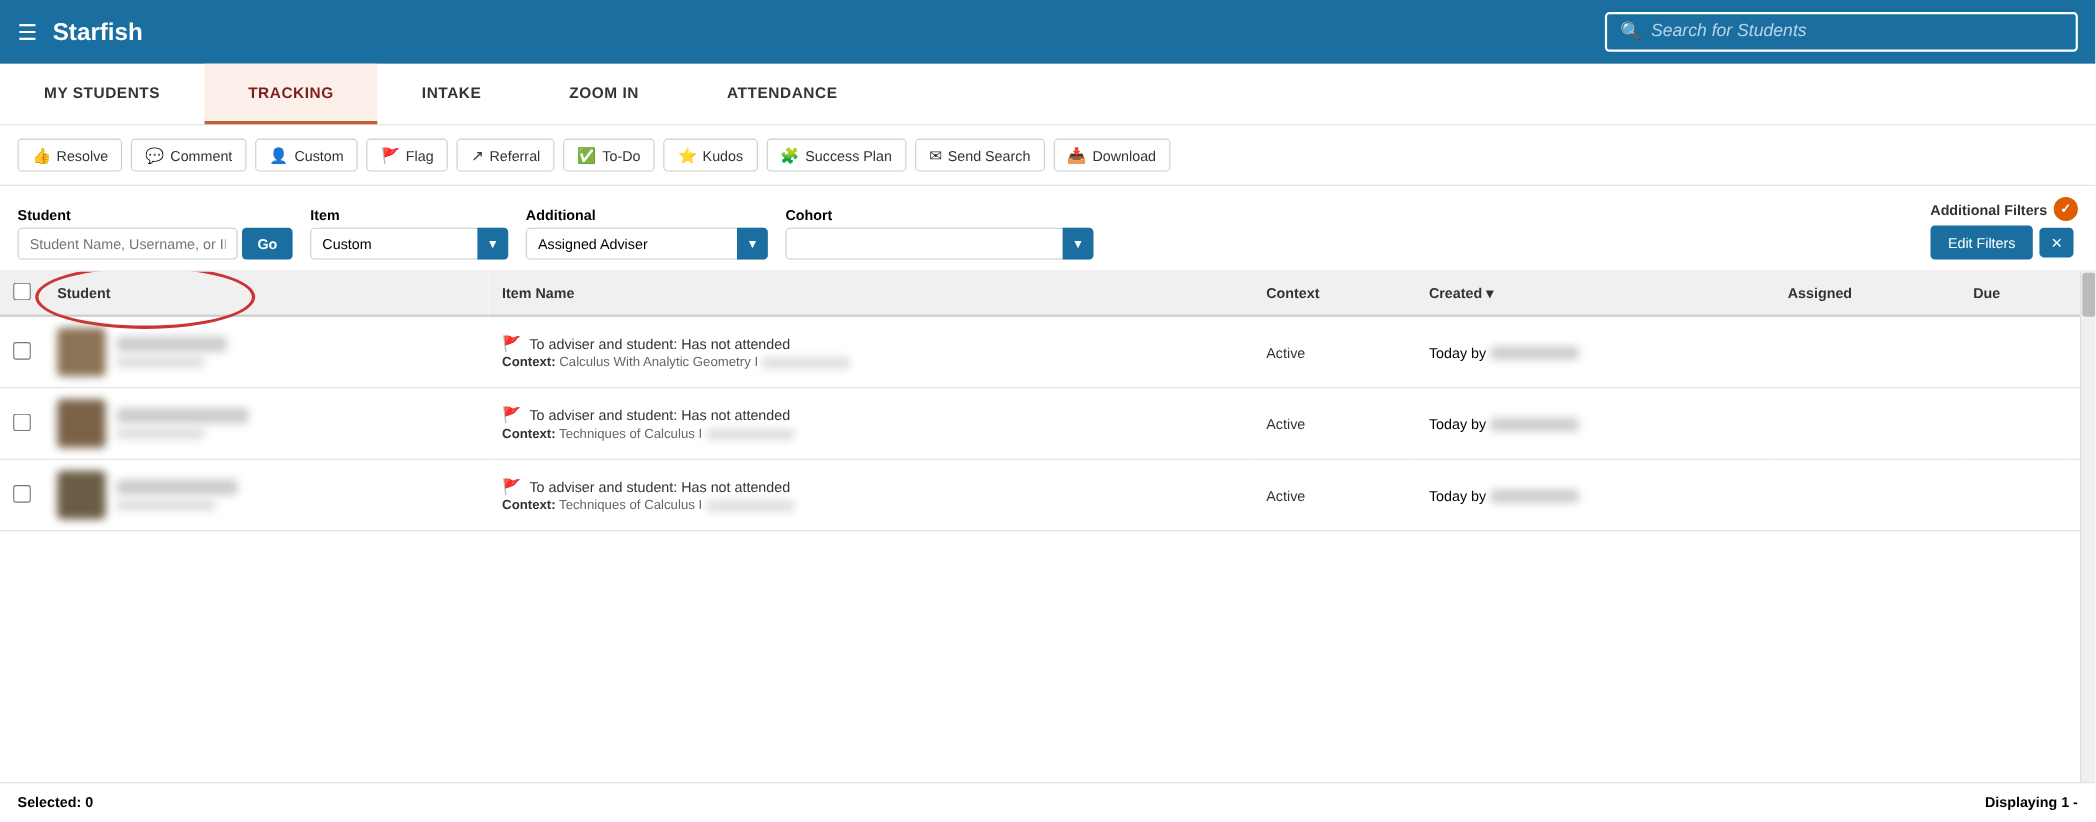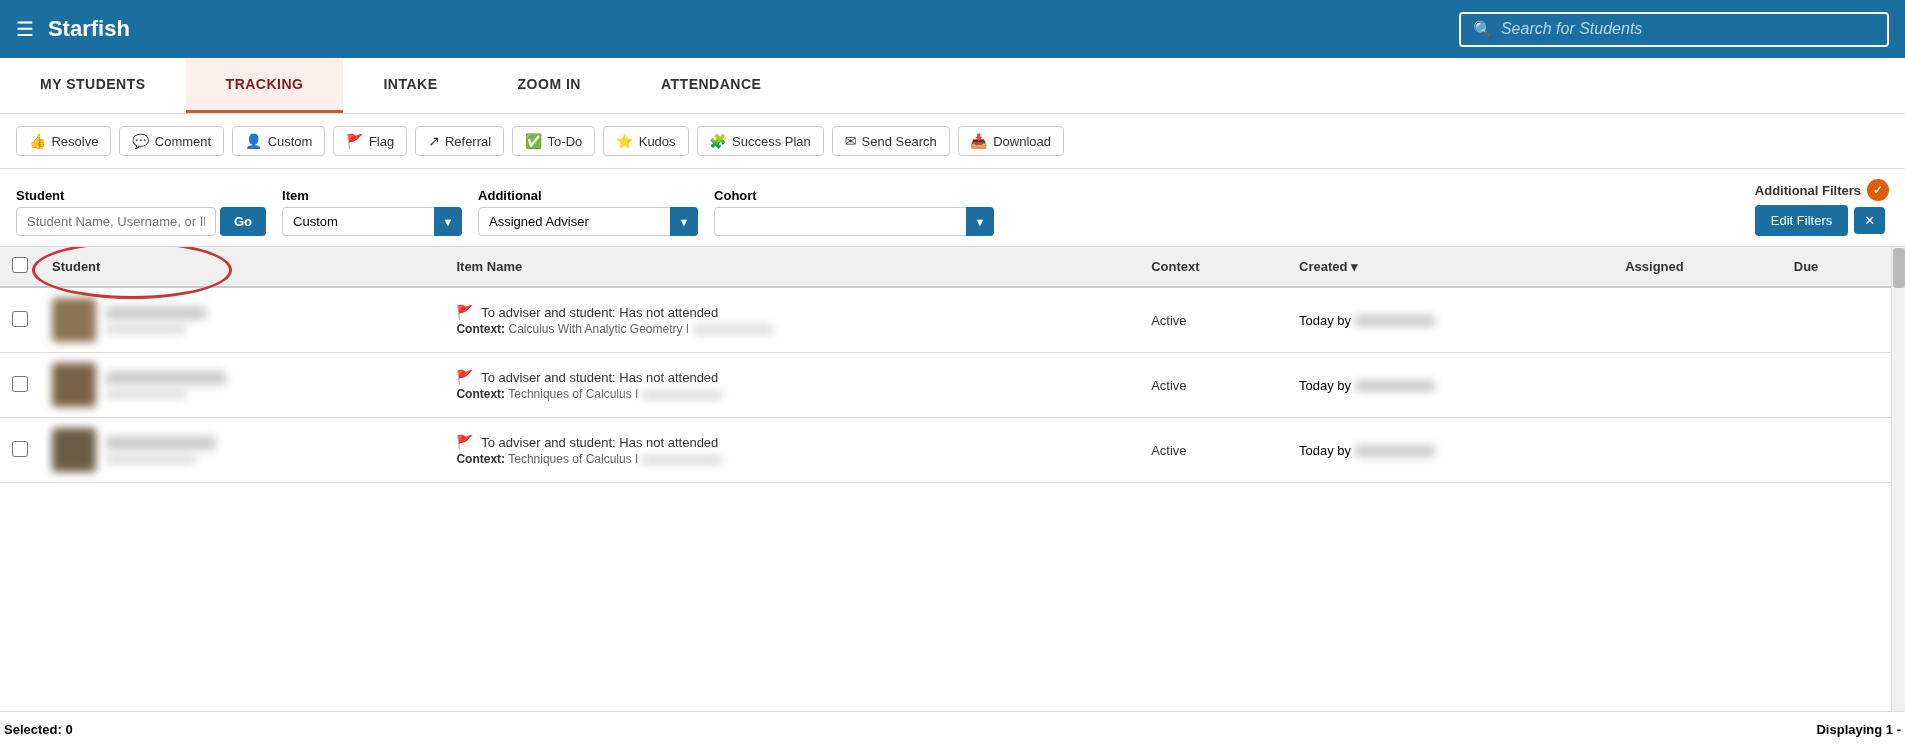--- a/index.html
+++ b/index.html
@@ -237,21 +237,21 @@
       width: 80px; height: 12px;
       background: #ccc;
       border-radius: 2px;
       filter: blur(4px);
       vertical-align: middle;
     }
 
     
     .footer {
       background: white;
-      padding: 10px 4px;
+      padding: 10px 16px;
       display: flex;
       justify-content: space-between;
       align-items: center;
       border-top: 1px solid #ddd;
       font-size: 13px;
       font-weight: bold;
     }
 
     
     .scroll-area {

